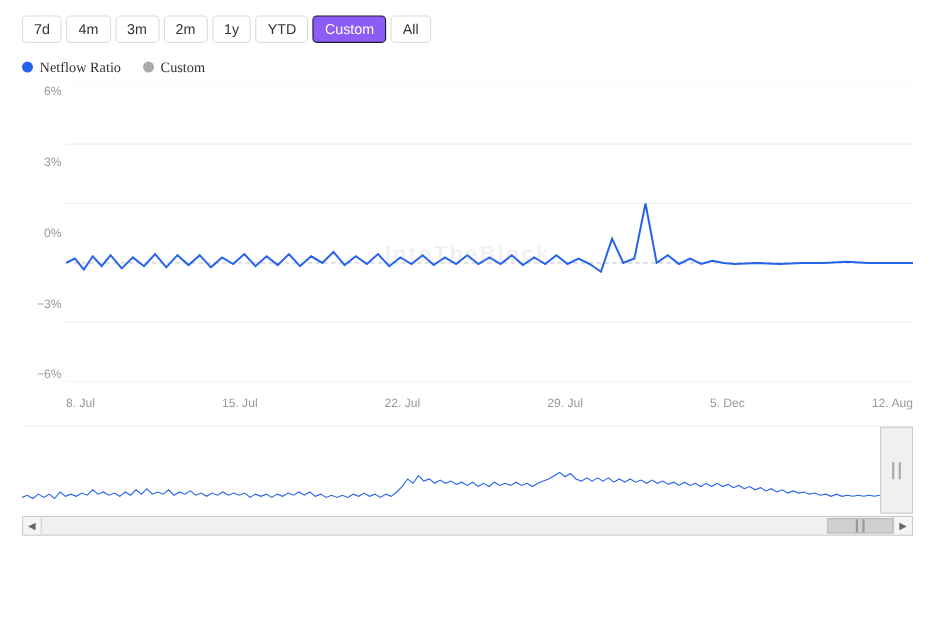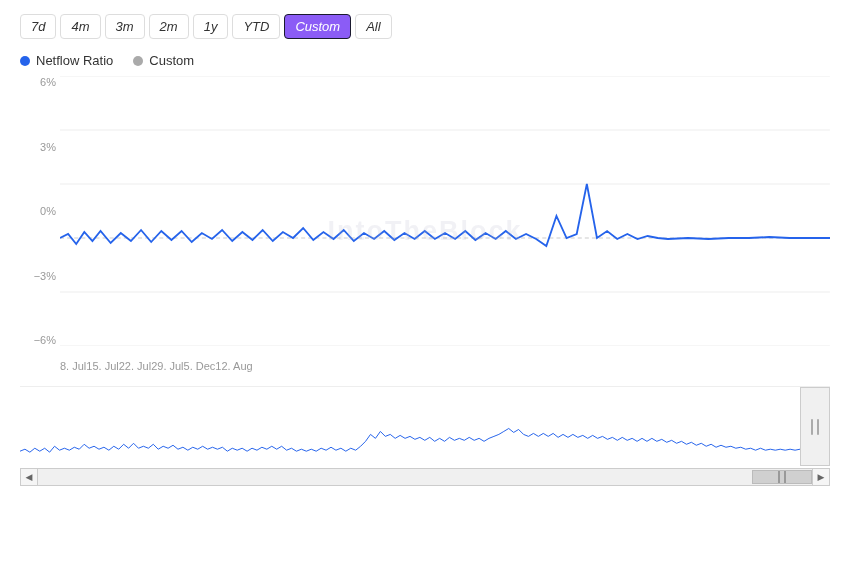--- a/index.html
+++ b/index.html
@@ -25,33 +25,33 @@
     }
     .time-btn {
       padding: 4px 10px;
       border: 1px solid #ddd;
       border-radius: 4px;
       background: #fff;
       font-size: 13px;
       color: #333;
       cursor: pointer;
       font-family: inherit;
-      font-style: italic;
     }
     .time-btn.active {
       background: #8b5cf6;
       color: #fff;
       border-color: #1a1a2e;
     }
     
     .legend {
       display: flex;
       align-items: center;
       padding: 4px 20px 8px 20px;
       gap: 20px;
+      font-family: Liberation Serif, serif;
     }
     .legend-item {
       display: flex;
       align-items: center;
       gap: 6px;
       font-size: 13px;
       color: #333;
     }
     .legend-dot {
       width: 10px;
@@ -84,20 +84,21 @@
       top: 0;
       bottom: 40px;
     }
     .x-axis-labels {
       position: absolute;
       left: 40px;
       right: 0;
       bottom: 0;
       height: 40px;
       display: flex;
+      justify-content: space-between;
       align-items: center;
       font-size: 11px;
       color: #999;
     }
     
     .mini-chart-area {
       position: relative;
       margin: 0 20px;
       height: 80px;
       border-top: 1px solid #eee;
@@ -155,21 +156,21 @@
       height: 12px;
       border-left: 2px solid #999;
       border-right: 2px solid #999;
     }
     
     .watermark {
       position: absolute;
       top: 50%;
       left: 50%;
       transform: translate(-50%, -50%);
-      font-size: 27px;
+      font-size: 20px;
       color: rgba(180,180,200,0.18);
       font-weight: 700;
       letter-spacing: 2px;
       pointer-events: none;
       white-space: nowrap;
     }
   </style>
 </head>
 <body>
 

